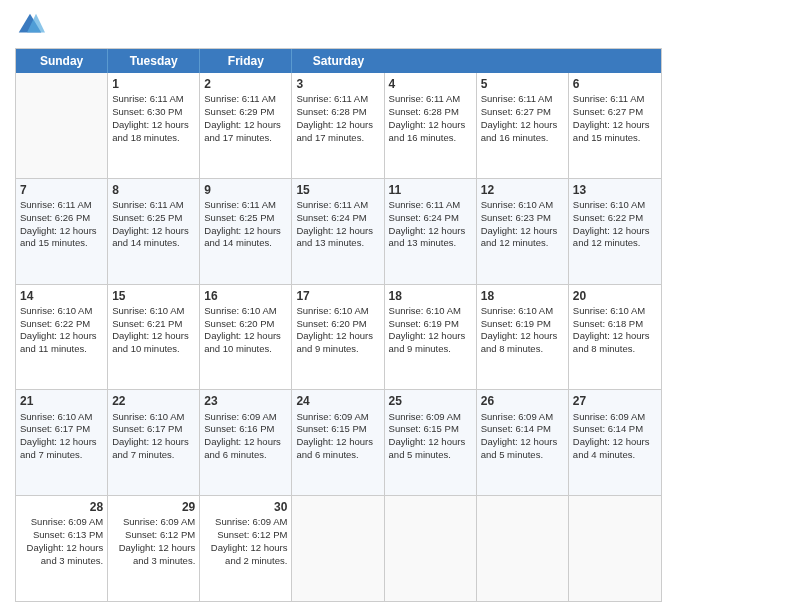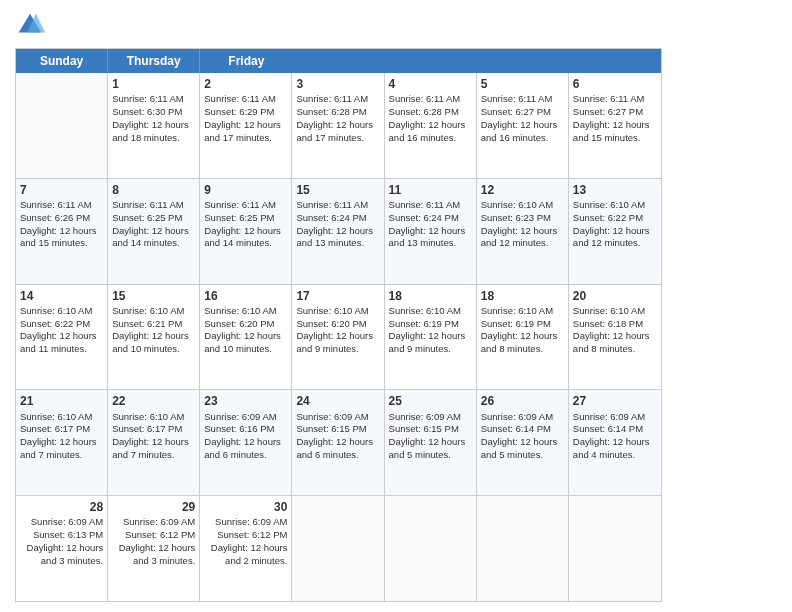--- a/index.html
+++ b/index.html
@@ -126,22 +126,23 @@
     </div>
     <div class="title-block">
       <div class="month-title"></div>
       <div class="location"></div>
     </div>
   </div>
 
   <div class="calendar">
     <div class="cal-header" id="cal-header">
         <div class="cal-header-cell">Sunday</div>
-        <div class="cal-header-cell">Thursday</div>
+        <div class="cal-header-cell">Tuesday</div>
         <div class="cal-header-cell">Friday</div>
+        <div class="cal-header-cell">Saturday</div>
       </div>
     <div class="cal-body" id="cal-body">
         <div class="cal-row">
           <div class="cal-cell empty"></div>
           <div class="cal-cell">
             <span class="day-number">1</span>
             <div>Sunrise: 6:11 AM</div>
             <div>Sunset: 6:30 PM</div>
             <div>Daylight: 12 hours</div>
             <div>and 18 minutes.</div>

